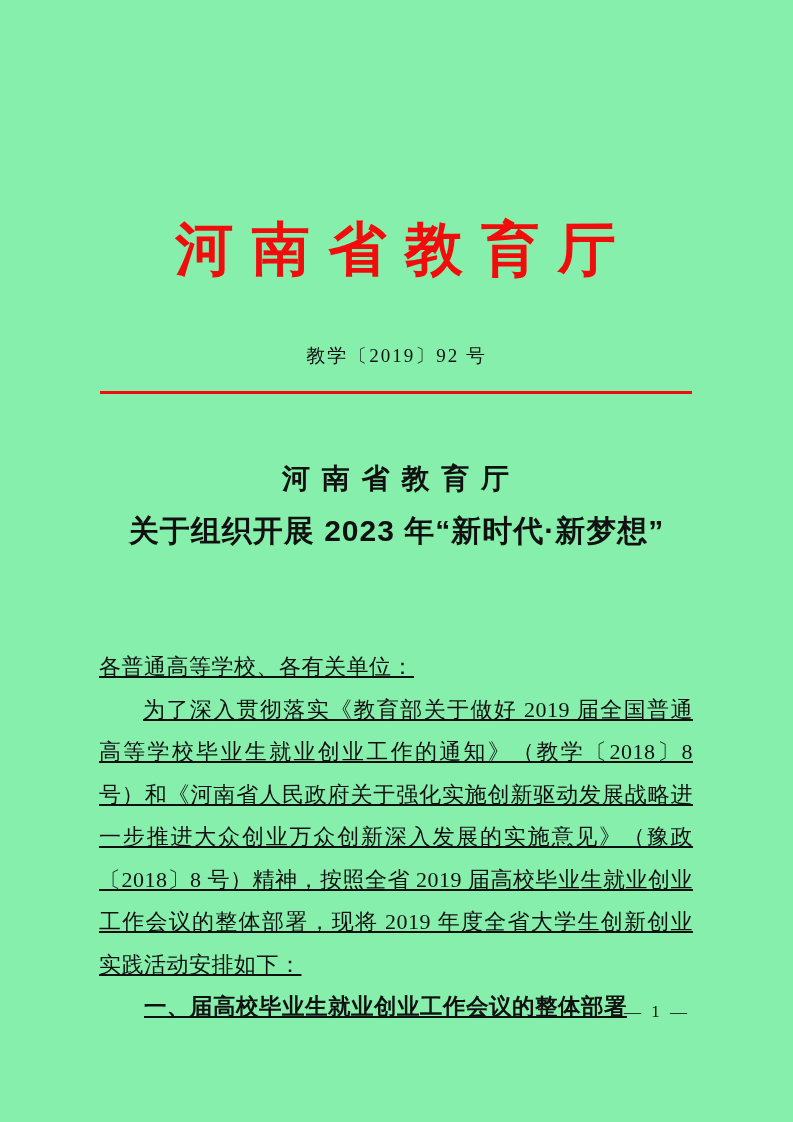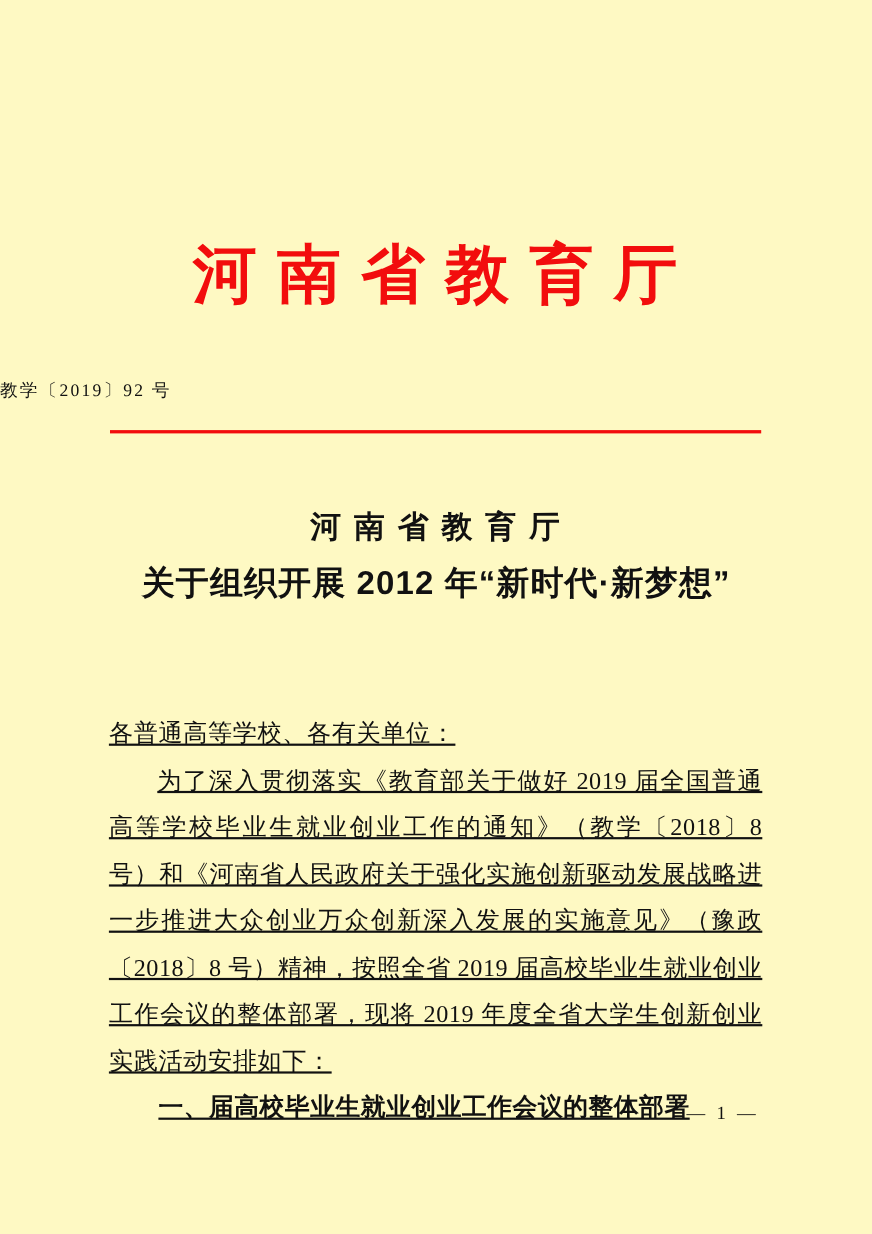--- a/index.html
+++ b/index.html
@@ -9,21 +9,21 @@
   html, body {
     margin: 0;
     padding: 0;
     background: #ffffff;
   }
   .page {
     position: relative;
     width: 793px;
     height: 1122px;
     margin: 0 auto;
-    background: #fef9c3;
+    background: #86efac;
     overflow: hidden;
     font-family: "Liberation Serif", "DejaVu Serif", serif;
     color: var(--ink);
   }
   
   .agency-title {
     position: absolute;
     top: 210px;
     left: 0;
     width: 100%;
@@ -34,22 +34,22 @@
     line-height: 80px;
     letter-spacing: 2px;
     color: var(--accent-red);
     white-space: nowrap;
   }
   .doc-number {
     position: absolute;
     top: 341px;
     left: 0;
     width: 100%;
-    text-align: left;
-    font-size: 16px;
+    text-align: center;
+    font-size: 19px;
     line-height: 30px;
     letter-spacing: 2px;
     color: var(--ink);
   }
   .red-rule {
     position: absolute;
     top: 391px;
     left: 100px;
     width: 592px;
     height: 3px;
@@ -125,21 +125,21 @@
 <div class="page">
 
   <header>
     <div class="agency-title">河 南 省 教 育 厅</div>
     <div class="doc-number">教学〔2019〕92 号</div>
     <div class="red-rule"></div>
   </header>
 
   <section class="notice-title">
     <div class="line1">河 南 省 教 育 厅</div>
-    <div class="line2">关于组织开展 2012 年“新时代·新梦想”</div>
+    <div class="line2">关于组织开展 2023 年“新时代·新梦想”</div>
   </section>
 
   <section class="body-block">
     <p class="salutation">各普通高等学校、各有关单位：</p>
     <p class="indent">为了深入贯彻落实《教育部关于做好 2019 届全国普通高等学校毕业生就业创业工作的通知》（教学〔2018〕8 号）和《河南省人民政府关于强化实施创新驱动发展战略进一步推进大众创业万众创新深入发展的实施意见》（豫政〔2018〕8 号）精神，按照全省 2019 届高校毕业生就业创业工作会议的整体部署，现将 2019 年度全省大学生创新创业实践活动安排如下：</p>
     <p class="section-heading">一、届高校毕业生就业创业工作会议的整体部署</p>
   </section>
 
   <footer>
     <div class="page-number">— 1 —</div>

